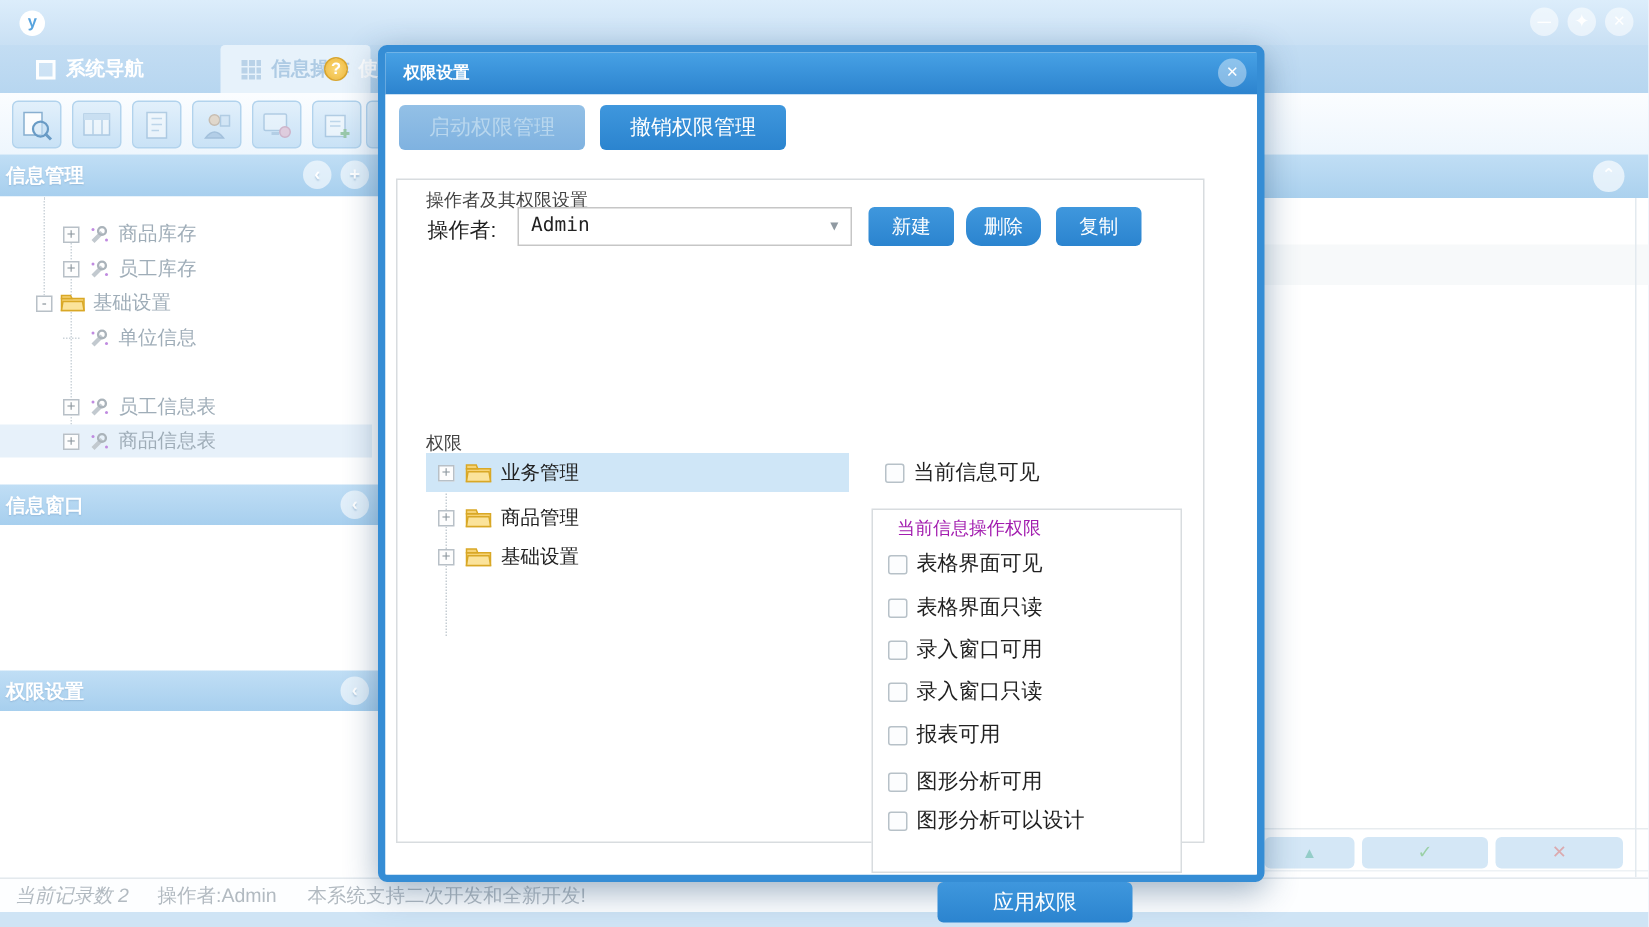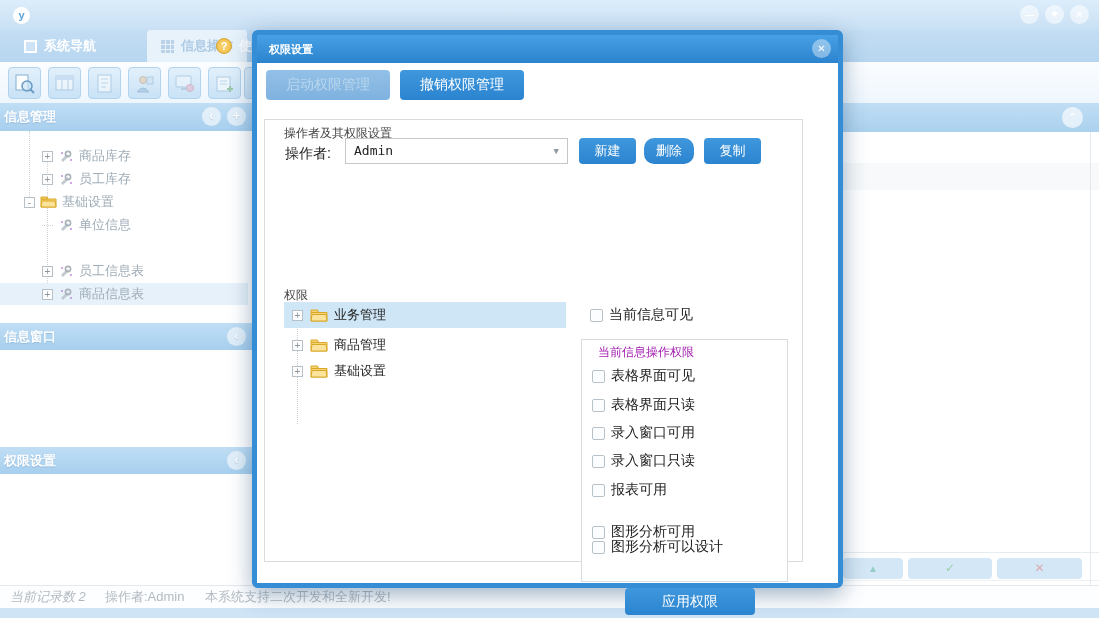--- a/index.html
+++ b/index.html
@@ -145,21 +145,21 @@
   .dlg-tree-row .tree-icon { margin-right:6px; }
   .dguide { position:absolute; left:13px; top:10px; height:112px; border-left:1px dotted #c6cdd3; }
 
   .checkline { position:absolute; display:flex; align-items:center; gap:6px; font-size:14px; color:#222; }
   .cbx { width:13px; height:13px; border:1px solid #b7c1c8; border-radius:2px; background:#fcfdfe; flex:0 0 13px; }
   .ck-visible { left:325px; top:186px; }
   .gb-ops { left:316px; top:219px; width:207px; height:243px; }
   .lbl-ops-title { left:13px; top:4px; color:#a21caf; }
   .gb-ops .checkline { left:10px; }
   .ops-0 { top:27px; } .ops-1 { top:56px; } .ops-2 { top:84px; } .ops-3 { top:112px; }
-  .ops-4 { top:141px; } .ops-5 { top:183px; } .ops-6 { top:198px;text-align:center; }
+  .ops-4 { top:141px; } .ops-5 { top:172px; } .ops-6 { top:198px;text-align:center; }
   .btn-apply { left:360px; top:468px; width:130px; height:27px; font-size:14px; }
 </style>
 </head>
 <body>
 
 <div class="titlebar">
   <div class="logo">y</div>
   <div class="win-controls">
     <div class="win-btn minimize"></div>
     <div class="win-btn maximize"></div>

